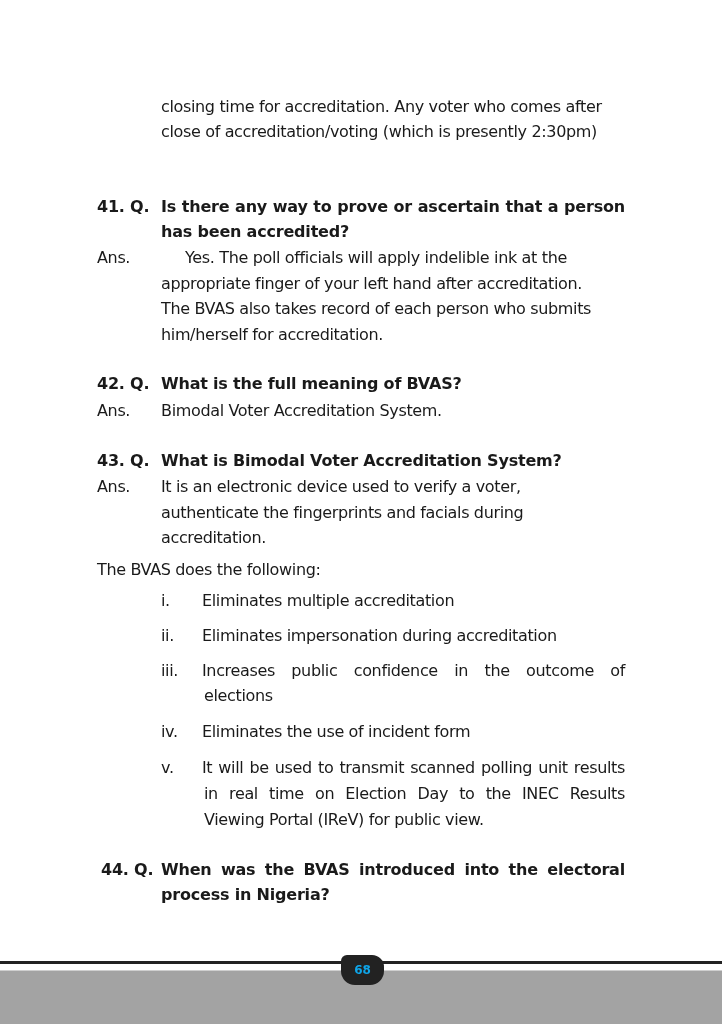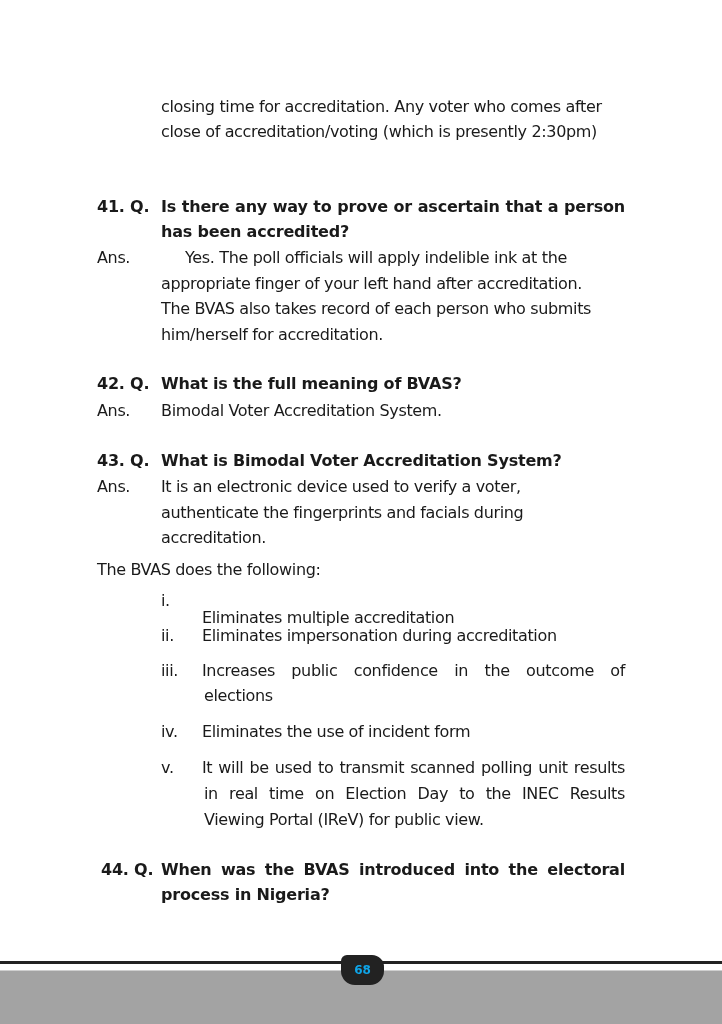--- a/index.html
+++ b/index.html
@@ -44,21 +44,21 @@
   <div class="line bold" style="left:97px; top:451px;">43. Q.</div>
   <div class="line bold" style="left:161px; top:451px;">What is Bimodal Voter Accreditation System?</div>
   <div class="line" style="left:97px; top:477px;">Ans.</div>
   <div class="line" style="left:161px; top:477px;">It is an electronic device used to verify a voter,</div>
   <div class="line" style="left:161px; top:503px;">authenticate the fingerprints and facials during</div>
   <div class="line" style="left:161px; top:528px;">accreditation.</div>
 
   <div class="line" style="left:97px; top:560px;">The BVAS does the following:</div>
 
   <div class="line" style="left:161px; top:591px;">i.</div>
-  <div class="line" style="left:202px; top:591px;margin-top:17px;">Eliminates multiple accreditation</div>
+  <div class="line" style="left:202px; top:591px;">Eliminates multiple accreditation</div>
 
   <div class="line" style="left:161px; top:626px;text-align:right;">ii.</div>
   <div class="line" style="left:202px; top:626px;">Eliminates impersonation during accreditation</div>
 
   <div class="line" style="left:161px; top:661px;">iii.</div>
   <div class="line" style="left:202px; top:661px; width:423px; text-align:justify; text-align-last:justify;">Increases public confidence in the outcome of</div>
   <div class="line" style="left:204px; top:686px;">elections</div>
 
   <div class="line" style="left:161px; top:722px;">iv.</div>
   <div class="line" style="left:202px; top:722px;">Eliminates the use of incident form</div>

